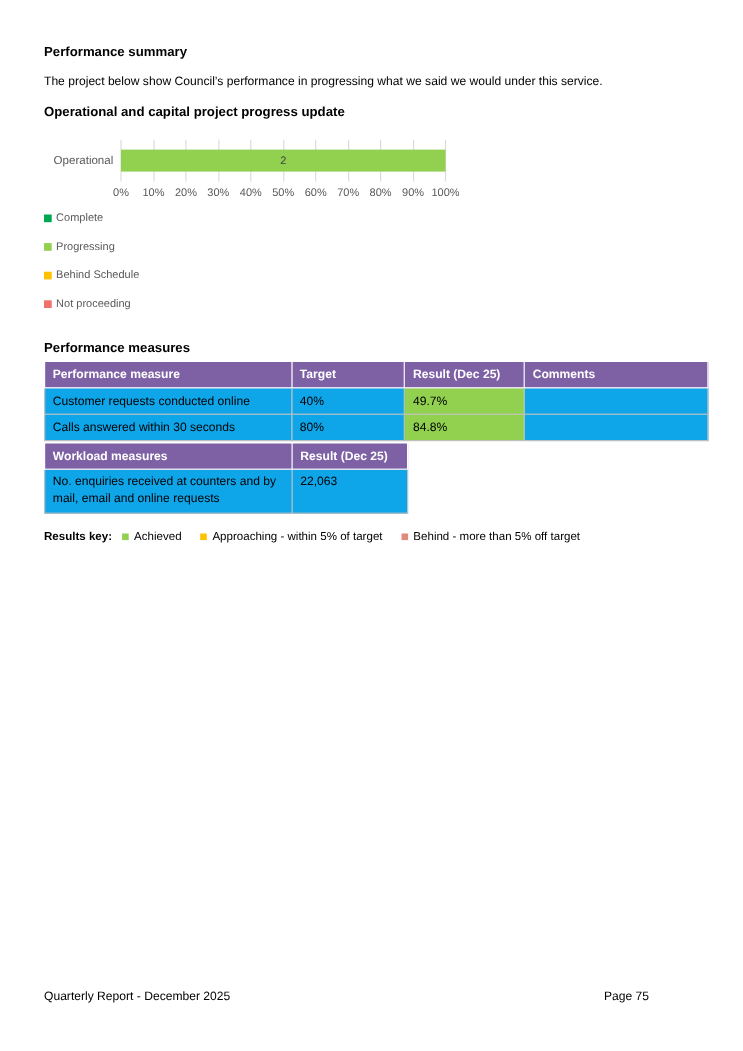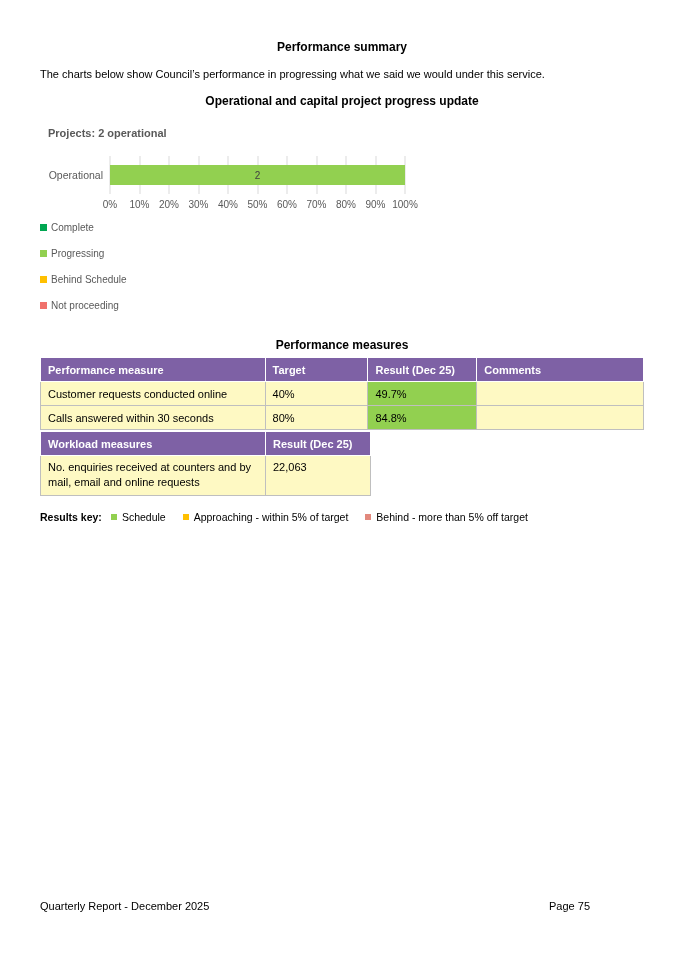--- a/index.html
+++ b/index.html
@@ -5,21 +5,21 @@
   html,body{margin:0;padding:0;background:#fff;}
   .page{
     position:relative;
     width:675px;height:955px;
     background:#fff;
     font-family:"Liberation Sans",sans-serif;
     color:#000;
     overflow:hidden;
   }
   .content{padding:40px 31px 0 40px;}
-  h1,h2{font-size:12px;margin:0;font-weight:bold;color:#000;text-align:center;}
+  h1,h2{font-size:12px;margin:0;font-weight:bold;color:#000;}
   .intro{font-size:11px;margin:13px 0 0 0;line-height:1.3;}
   .section-heading{margin-top:13px;}
 
   
   .chart-block{margin-top:19px;}
   .chart-title{font-size:11px;font-weight:bold;color:var(--label-gray);margin-left:8px;}
   .chart-plot-row{display:flex;margin-top:17px;}
   .cat-label{
     width:70px;font-size:10.5px;color:var(--label-gray);
     display:flex;align-items:center;justify-content:flex-end;
@@ -50,21 +50,21 @@
   .measures-heading{margin-top:27px;}
   table{border-collapse:collapse;table-layout:fixed;margin-top:5px;}
   table.workload{margin-top:1px;}
   th{
     background:var(--header-purple);color:#fff;font-size:11px;font-weight:bold;
     text-align:left;padding:4px 7px;height:15px;border:1px solid #fff;
   }
   td{
     border:1px solid var(--border-gray);
     font-size:11px;padding:4px 7px;vertical-align:middle;
-    height:15px;line-height:1.3;background:#fef9c3;
+    height:15px;line-height:1.3;background:#0ea5e9;
   }
   td.result-green{background:var(--achieved-green);}
   .workload td{vertical-align:top;}
   .wl-row td{height:31px;}
 
   
   .results-key{
     margin-top:15px;display:flex;align-items:center;
     font-size:10.5px;gap:17px;white-space:nowrap;
   }
@@ -78,25 +78,24 @@
     display:flex;justify-content:space-between;font-size:11px;
   }
 </style>
 </head>
 <body>
 
 <div class="page">
   <div class="content">
 
     <h1>Performance summary</h1>
-    <p class="intro">The charts below show Council’s performance in progressing what we said we would under this service.</p>
+    <p class="intro">The project below show Council’s performance in progressing what we said we would under this service.</p>
     <h2 class="section-heading">Operational and capital project progress update</h2>
 
     <div class="chart-block">
-      <div class="chart-title">Projects: 2 operational</div>
       <div class="chart-plot-row">
         <div class="cat-label">Operational</div>
         <div class="plot">
           <div class="gridline" style="left:0%"></div>
           <div class="gridline" style="left:10%"></div>
           <div class="gridline" style="left:20%"></div>
           <div class="gridline" style="left:30%"></div>
           <div class="gridline" style="left:40%"></div>
           <div class="gridline" style="left:50%"></div>
           <div class="gridline" style="left:60%"></div>
@@ -187,21 +186,21 @@
         <td>No. enquiries received at counters and by mail, email and online requests</td>
         <td>22,063</td>
       </tr>
     </tbody>
       </table>
 
     <div class="results-key">
       <span class="key-label">Results key:</span>
       <span class="key-item">
         <span class="key-swatch" style="background-color: rgb(146, 208, 80);"></span>
-        <span>Schedule</span>
+        <span>Achieved</span>
       </span>
       <span class="key-item">
         <span class="key-swatch" style="background-color: rgb(255, 192, 0);"></span>
         <span>Approaching - within 5% of target</span>
       </span>
       <span class="key-item">
         <span class="key-swatch" style="background-color: rgb(226, 137, 125);"></span>
         <span>Behind - more than 5% off target</span>
       </span>
     </div>

